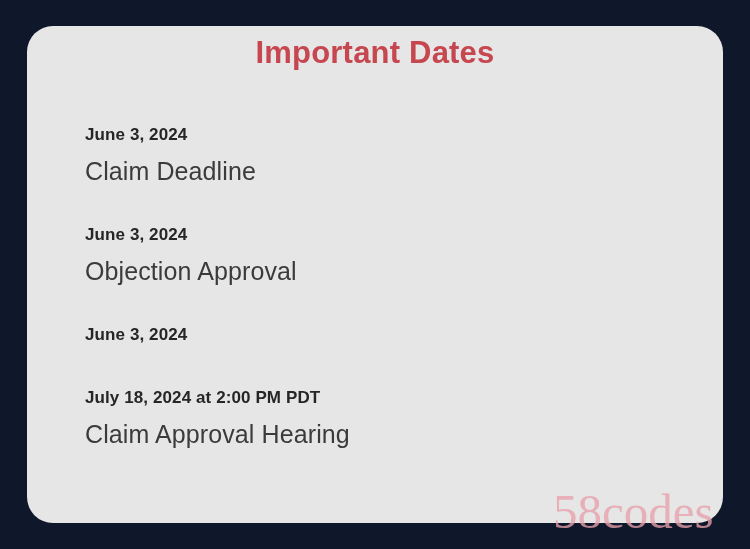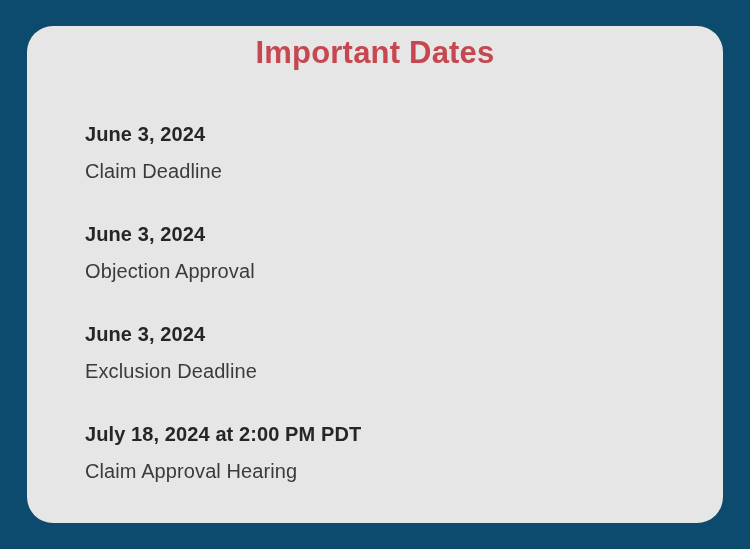--- a/index.html
+++ b/index.html
@@ -12,21 +12,21 @@
     height: 549px;
     overflow: hidden;
     font-family: "Liberation Sans", sans-serif;
     position: relative;
   }
 
   #stage {
     position: relative;
     width: 750px;
     height: 549px;
-    background: #0c4a6e;
+    background: #0f172a;
     overflow: hidden;
   }
 
   
   #dates-card {
     position: absolute;
     left: 27px;
     top: 26px;
     width: 696px;
     height: 497px;
@@ -58,30 +58,30 @@
   }
 
   .date-entry {
     margin-bottom: 36px;
   }
   .date-entry:last-child {
     margin-bottom: 0;
   }
 
   .date-value {
-    font-size: 20px;
+    font-size: 17px;
     font-weight: bold;
     color: #262626;
     line-height: 27px;
     letter-spacing: 0.1px;
     font-family: "Liberation Sans", sans-serif;
   }
 
   .date-label {
-    font-size: 20px;
+    font-size: 25px;
     font-weight: normal;
     color: #3b3b3b;
     line-height: 27px;
     margin-top: 10px;
     letter-spacing: 0.1px;
     font-family: "Liberation Sans", sans-serif;
   }
 
   
   #watermark {
@@ -114,25 +114,25 @@
         <div class="date-label">Claim Deadline</div>
       </div>
 
       <div class="date-entry">
         <div class="date-value">June 3, 2024</div>
         <div class="date-label">Objection Approval</div>
       </div>
 
       <div class="date-entry">
         <div class="date-value">June 3, 2024</div>
-        <div class="date-label">Exclusion Deadline</div>
       </div>
 
       <div class="date-entry">
         <div class="date-value">July 18, 2024 at 2:00 PM PDT</div>
         <div class="date-label">Claim Approval Hearing</div>
       </div>
 
     </div>
   </div>
 
+  <div id="watermark">58codes</div>
 
 </div>
 
 </body></html>

